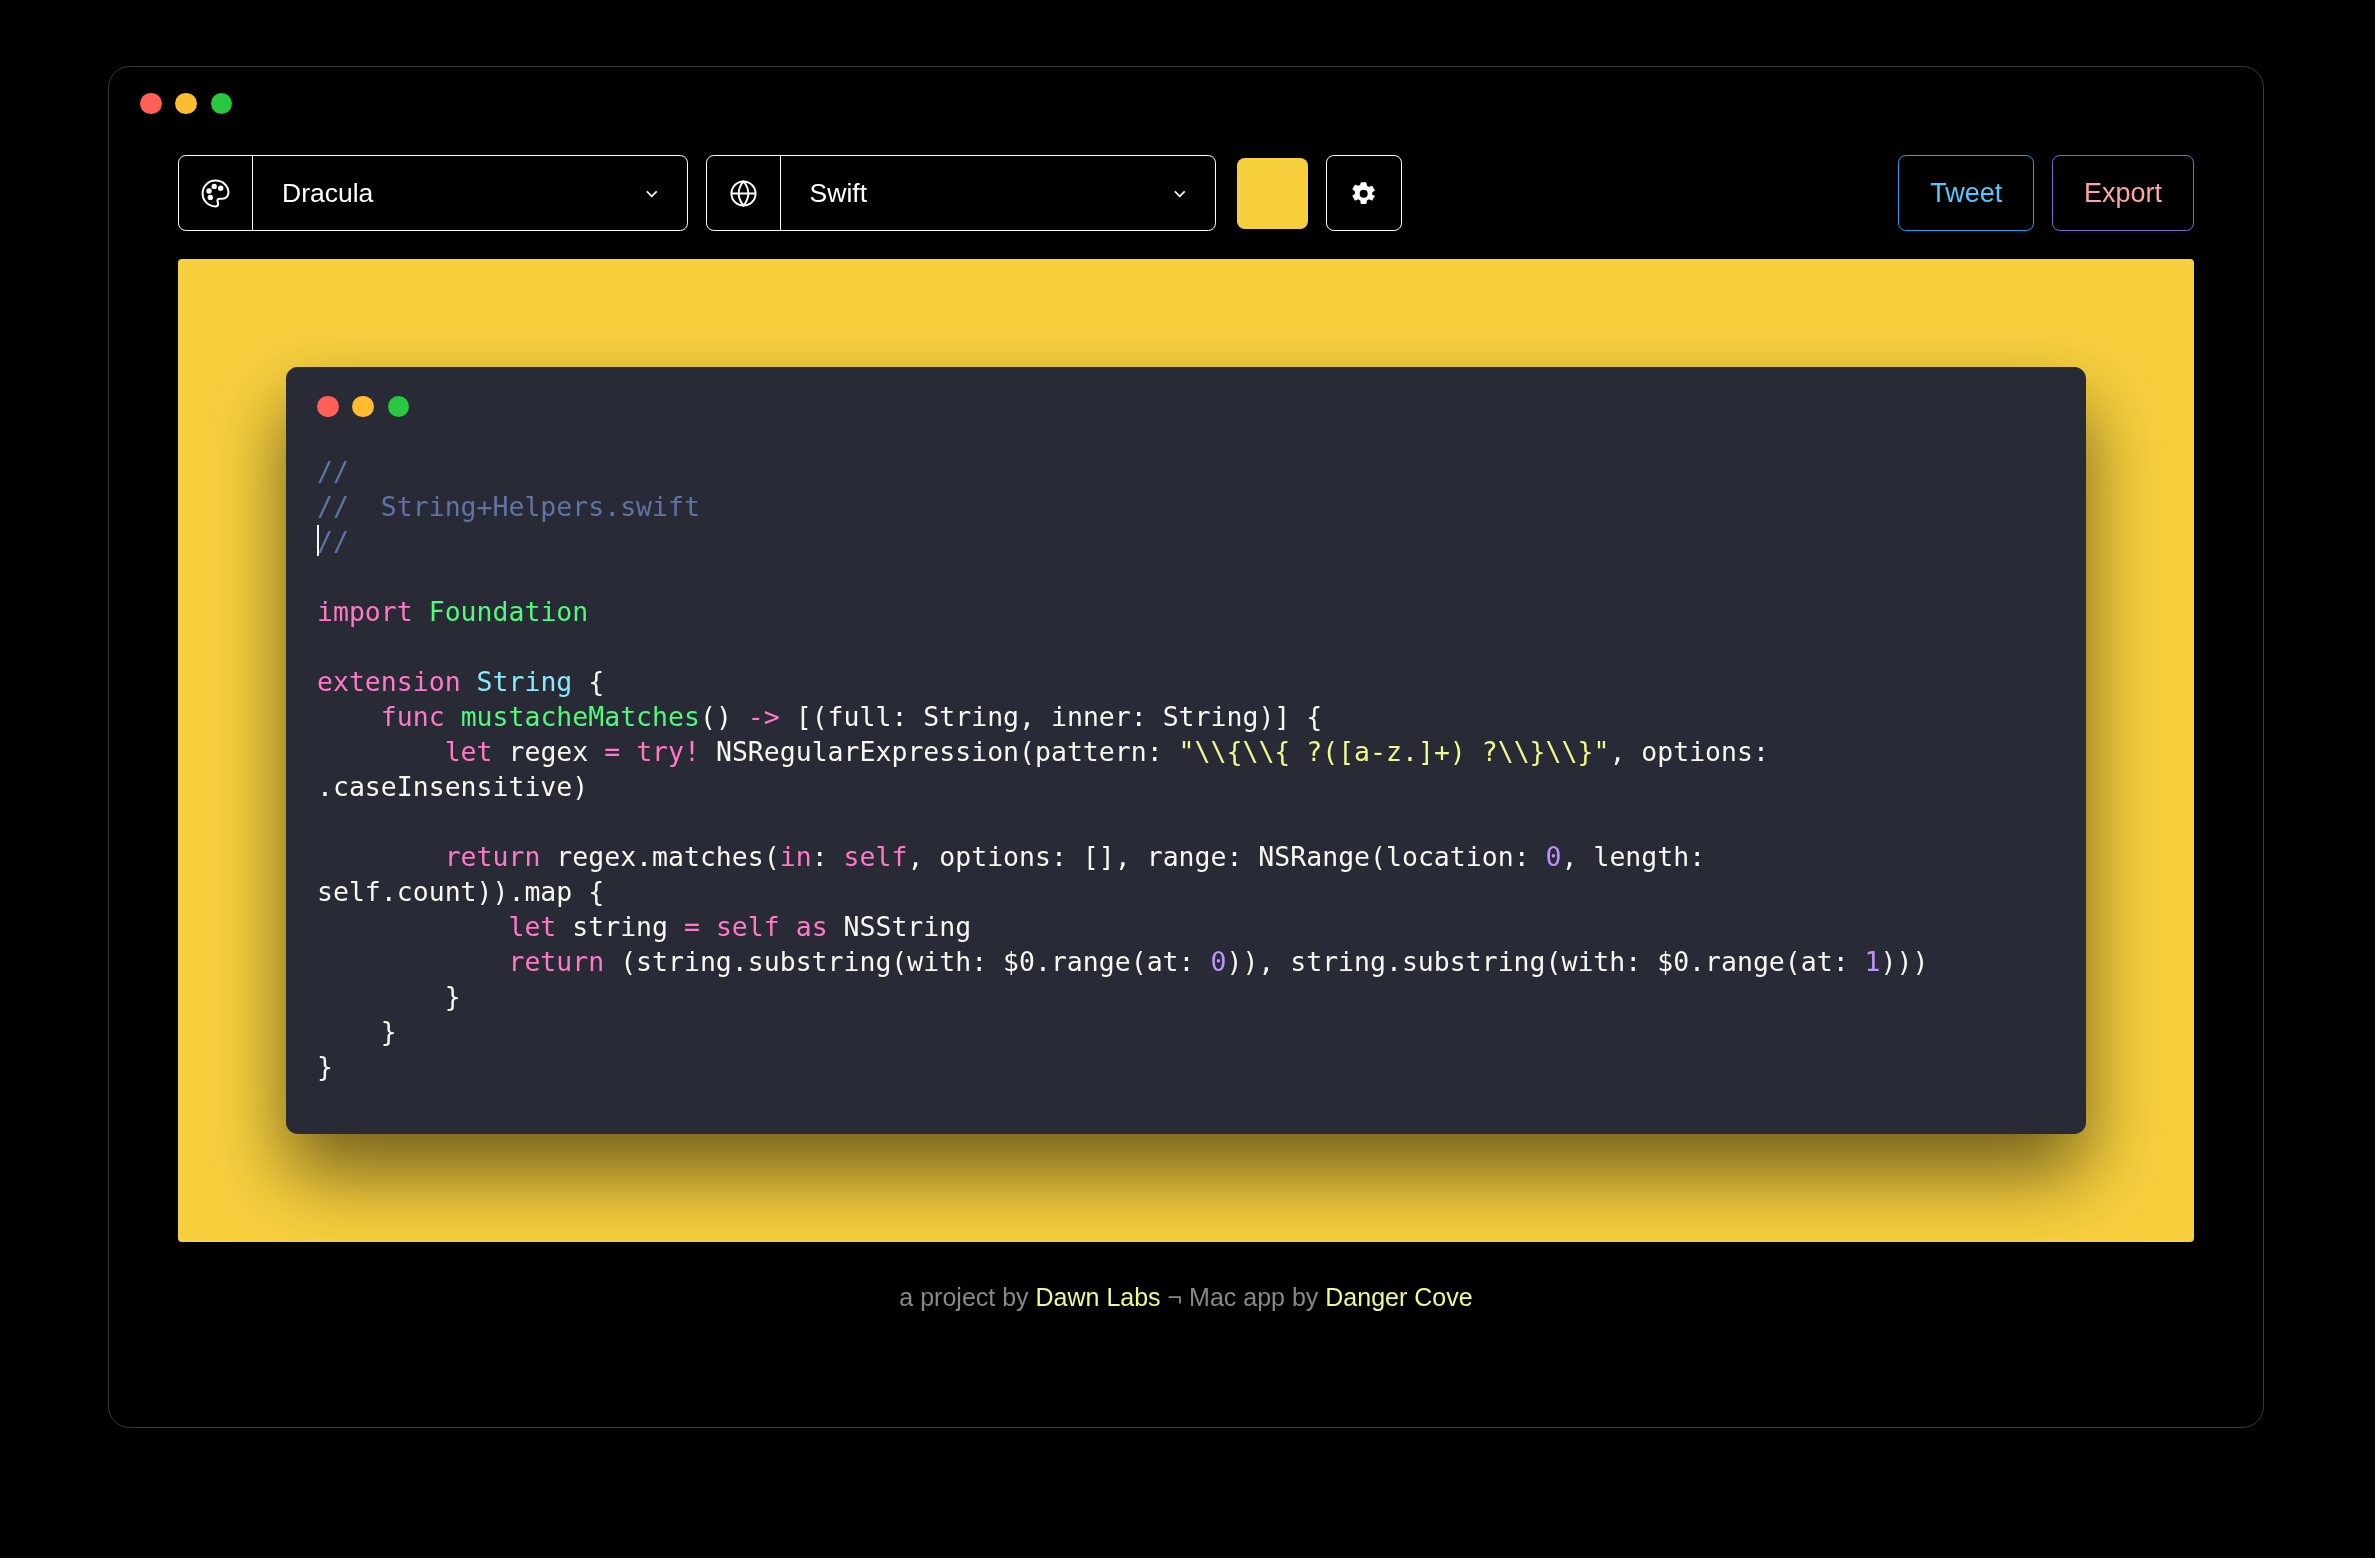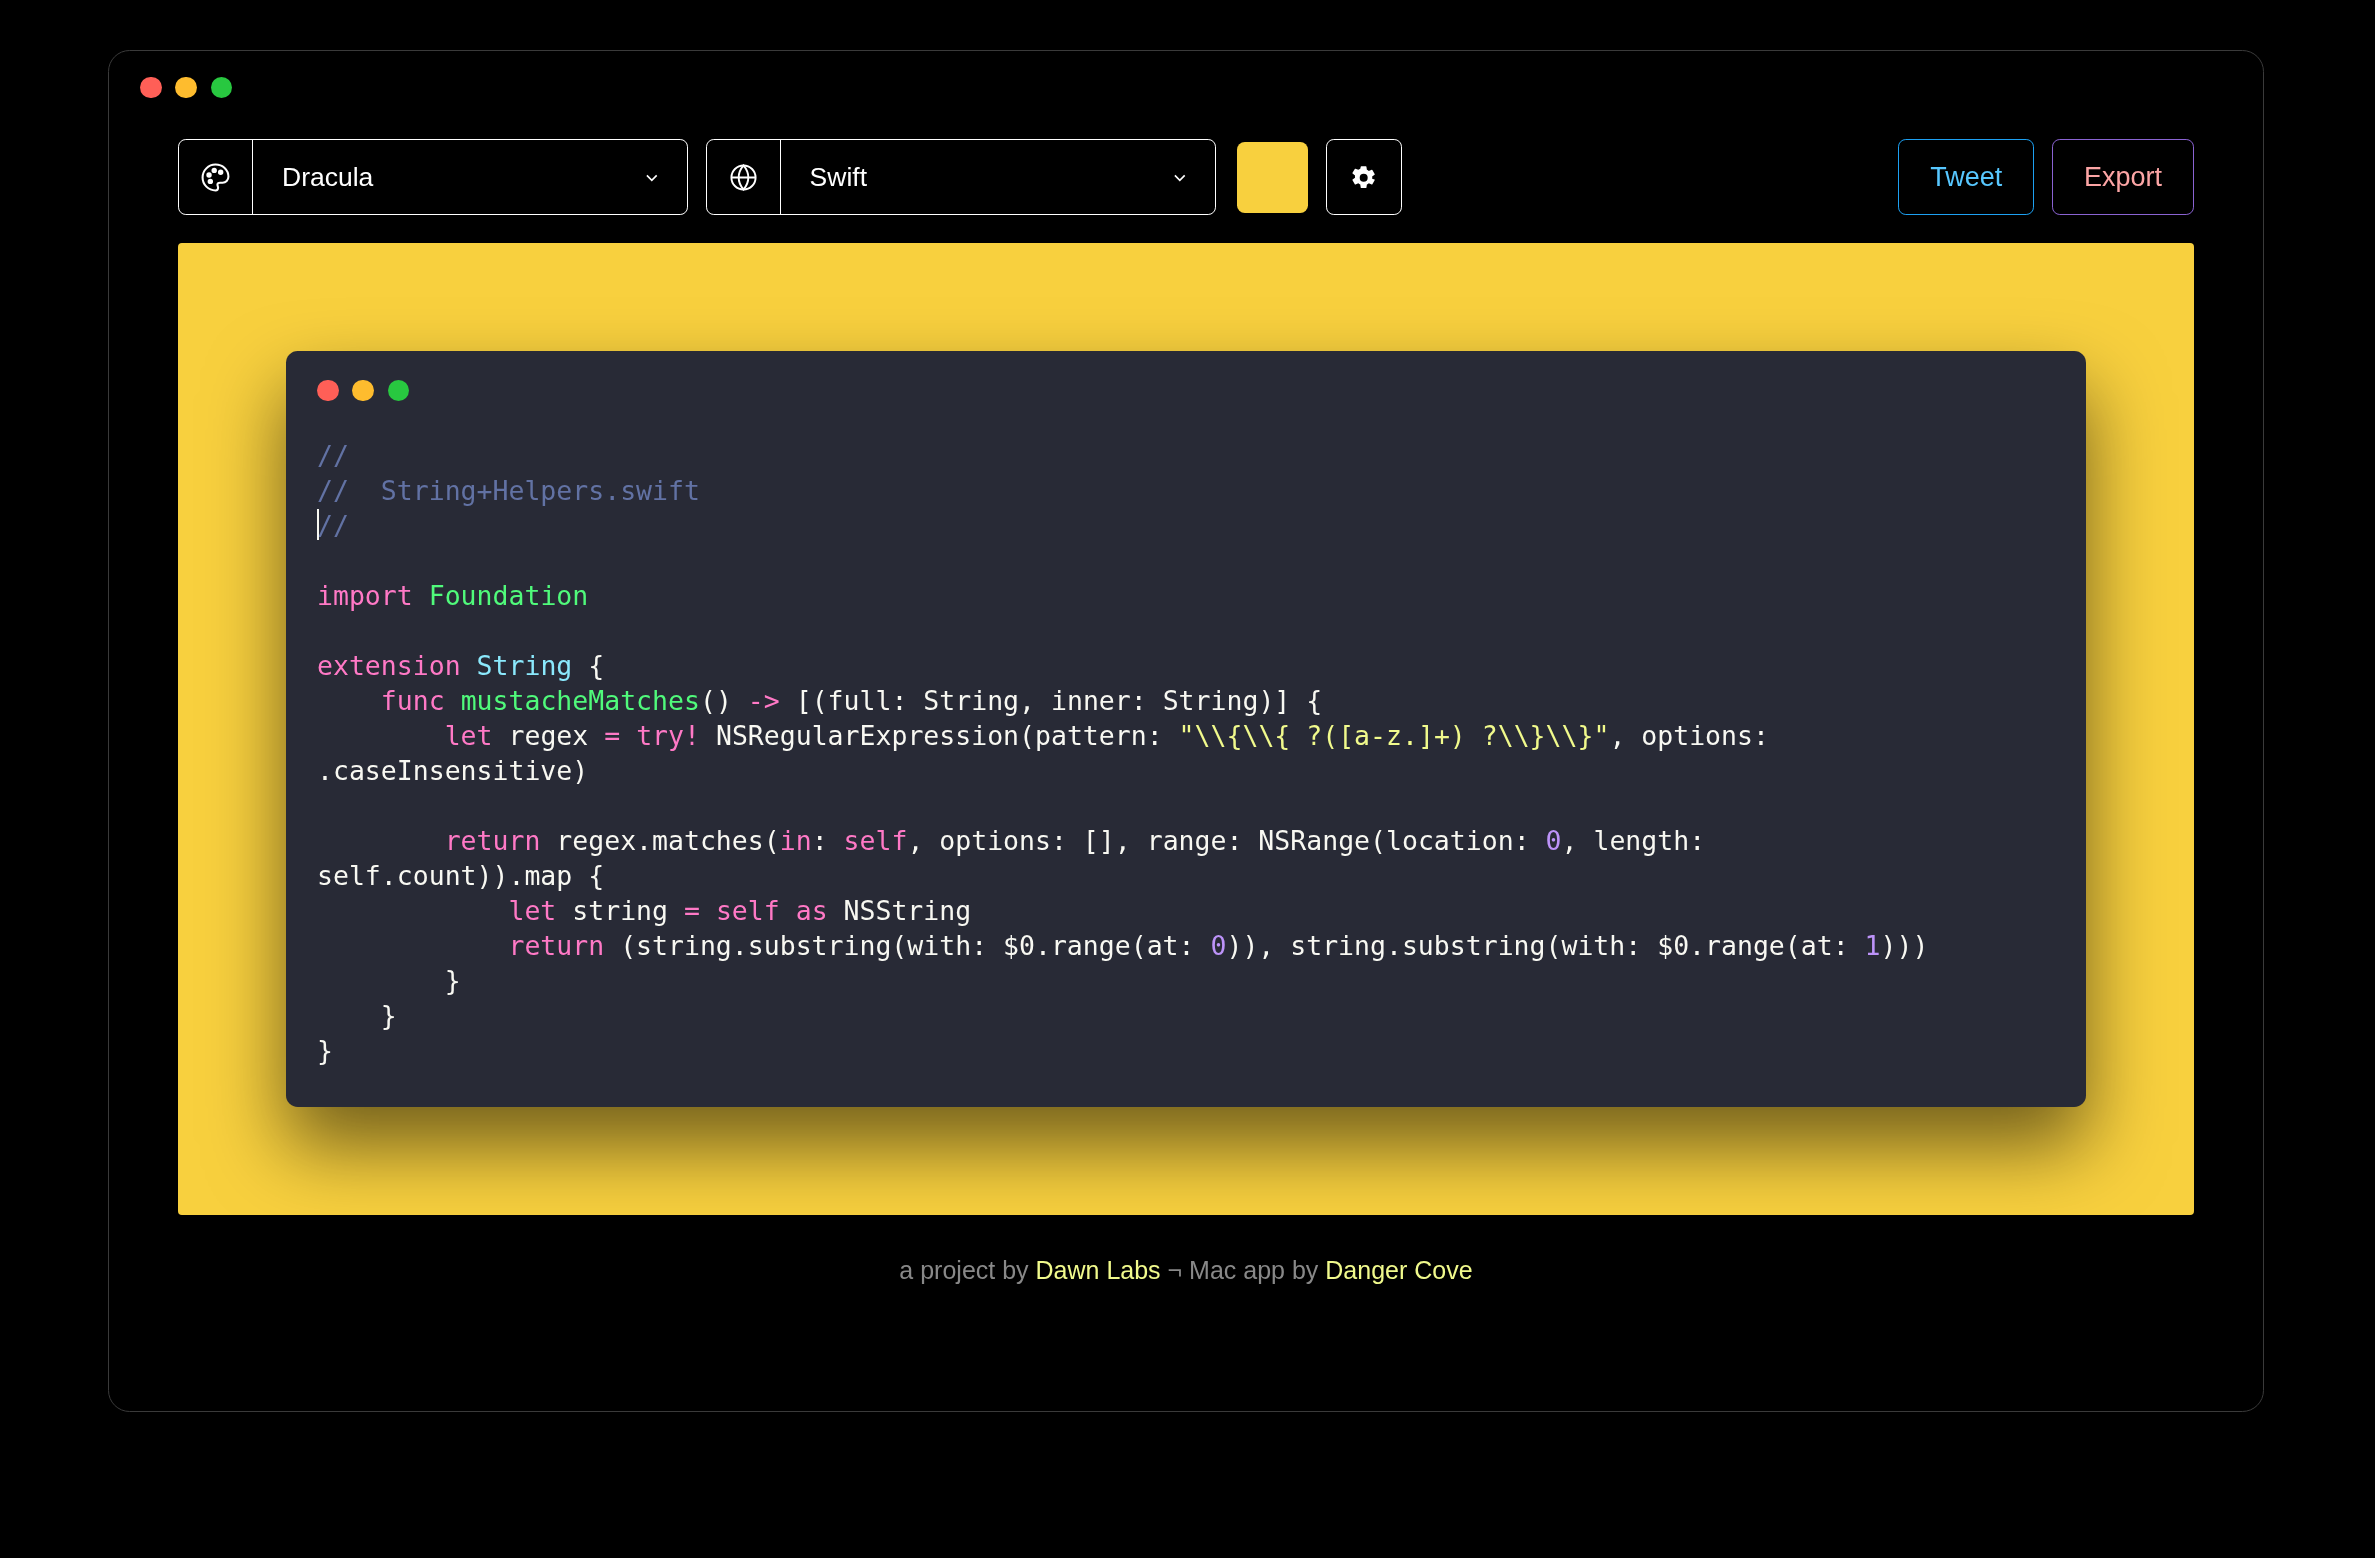--- a/index.html
+++ b/index.html
@@ -7,21 +7,21 @@
     width: 2376px;
     height: 1558px;
     background: #000;
     font-family: -apple-system, BlinkMacSystemFont, "Segoe UI", Helvetica, Arial, sans-serif;
     overflow: hidden;
   }
 
   .outer-window {
     position: absolute;
     left: 108px;
-    top: 50px;
+    top: 66px;
     width: 2156px;
     height: 1362px;
     background: #000;
     border: 1px solid #3a3a3a;
     border-radius: 21.6px;
     padding: 27.4px 0 0 0;
   }
 
   .outer-traffic {
     position: absolute;
@@ -105,21 +105,21 @@
     margin: 27.4px 69px 0 69px;
     background: #f8d03e;
     padding: 108px;
     border-radius: 3.9px;
   }
 
   .code-window {
     background: #282a36;
     border-radius: 11.8px;
     box-shadow: 0 39px 78px rgba(0,0,0,0.55);
-    padding: 29px 31px 39px 31px;
+    padding: 29px 31px 50px 31px;
   }
   .inner-traffic {
     display: flex;
     gap: 13.7px;
     margin-bottom: 37px;
   }
 
   pre.code {
     font-family: "SF Mono", ui-monospace, Menlo, Consolas, monospace;
     font-size: 26.5px;

